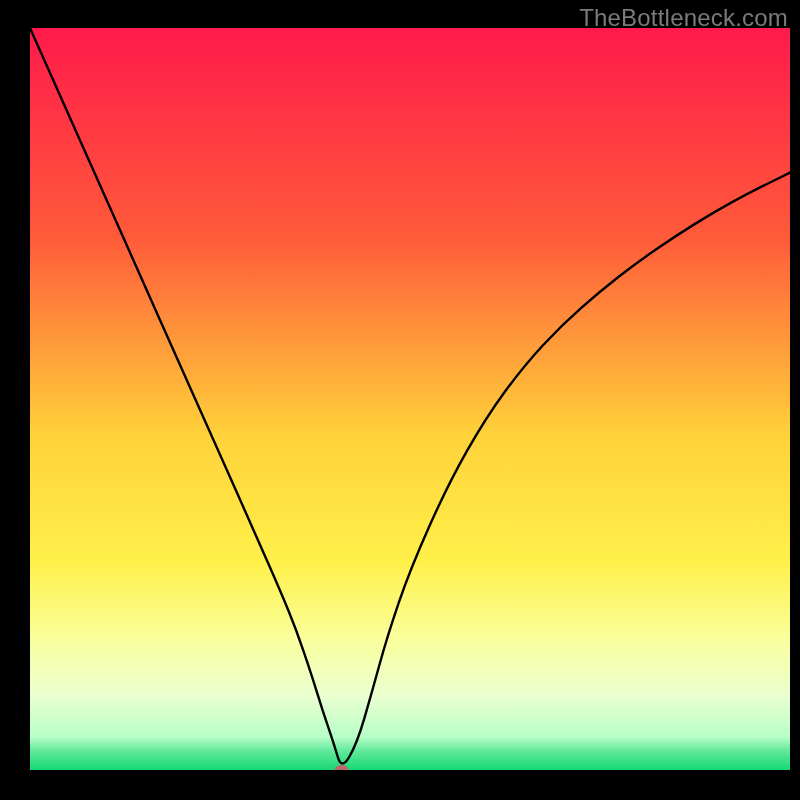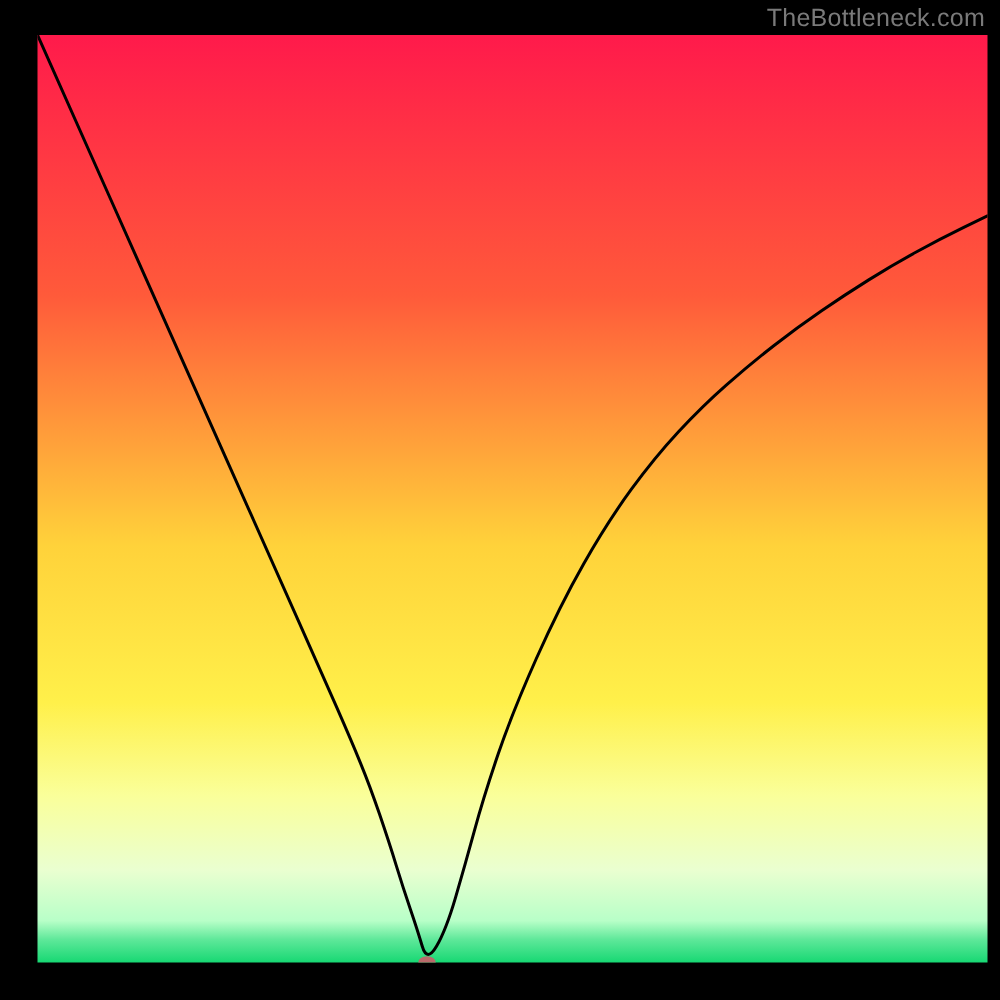--- a/index.html
+++ b/index.html
@@ -14,21 +14,21 @@
     position: relative;
     width: 800px;
     height: 800px;
     background: #000;
   }
   .watermark {
     position: absolute;
     top: 4px;
     right: 12px;
     color: #7a7a7a;
-    font-size: 20px;
+    font-size: 24px;
     font-weight: 500;
     letter-spacing: 0.2px;
     z-index: 10;
   }
   svg {
     position: absolute;
     top: 0;
     left: 0;
   }
 </style>

